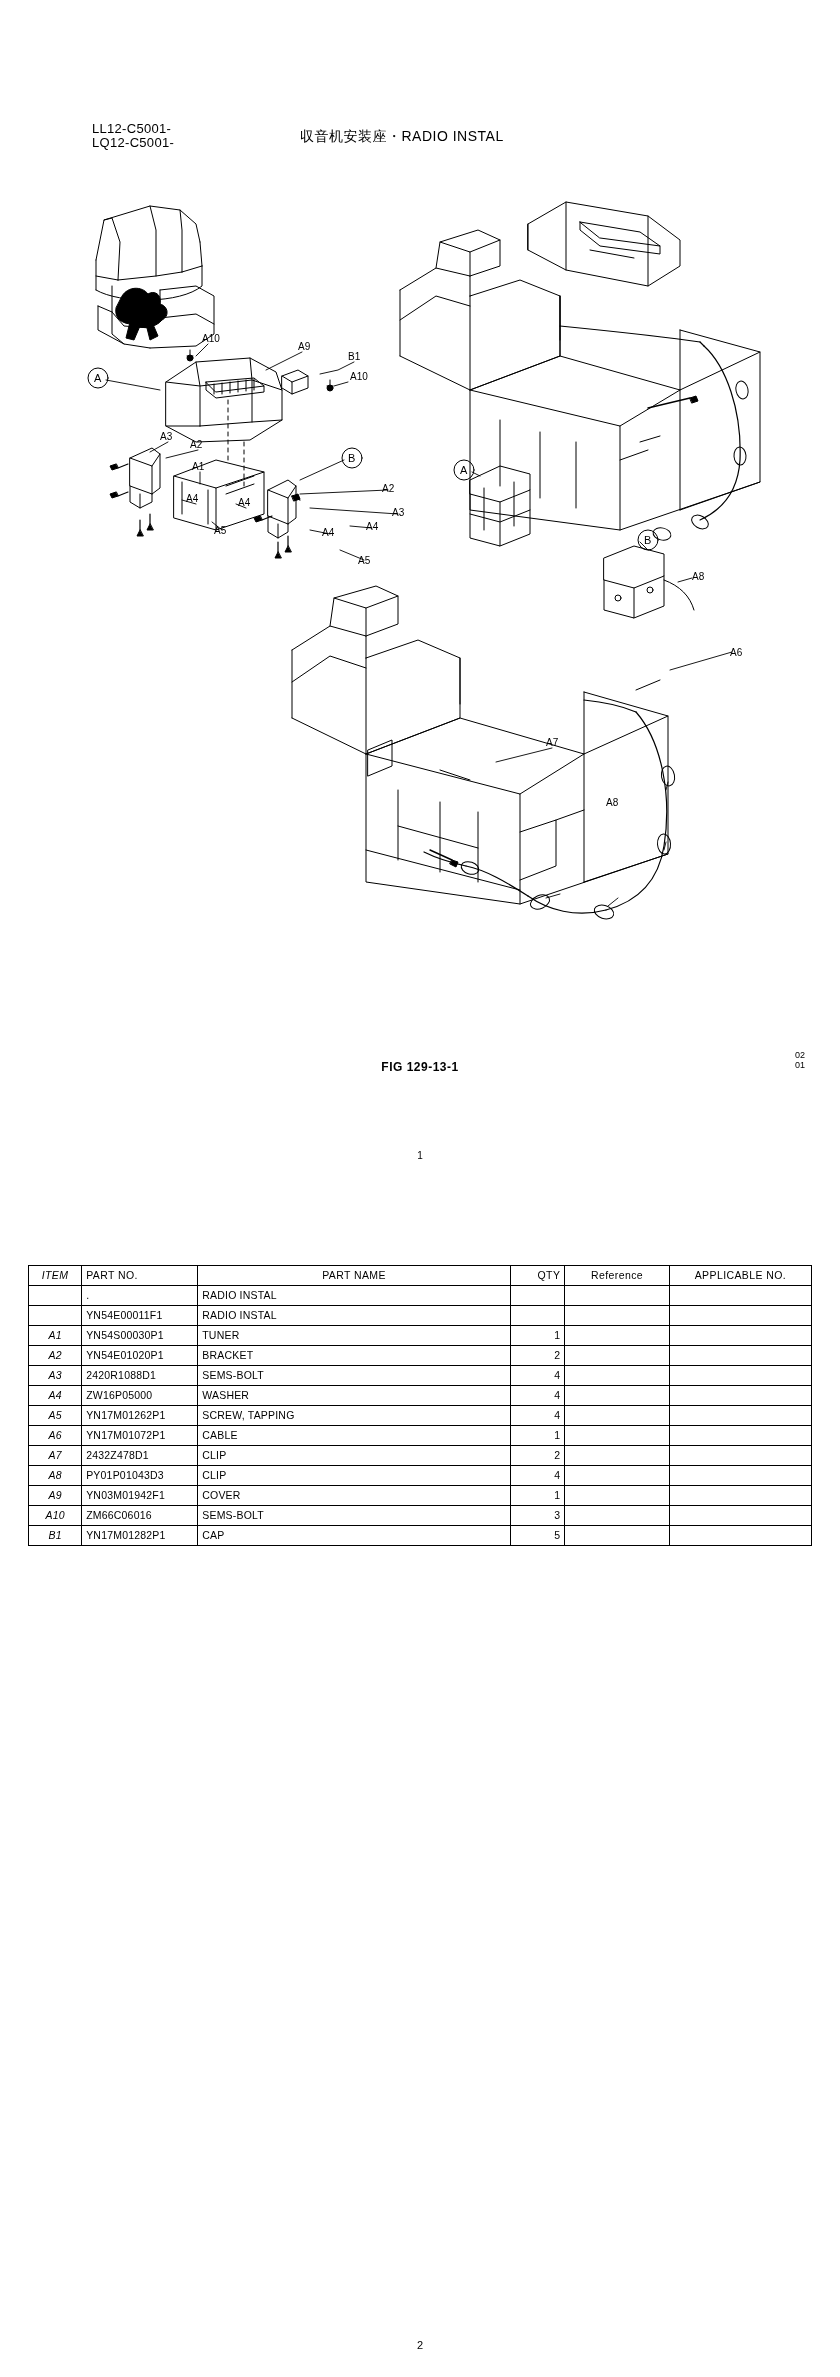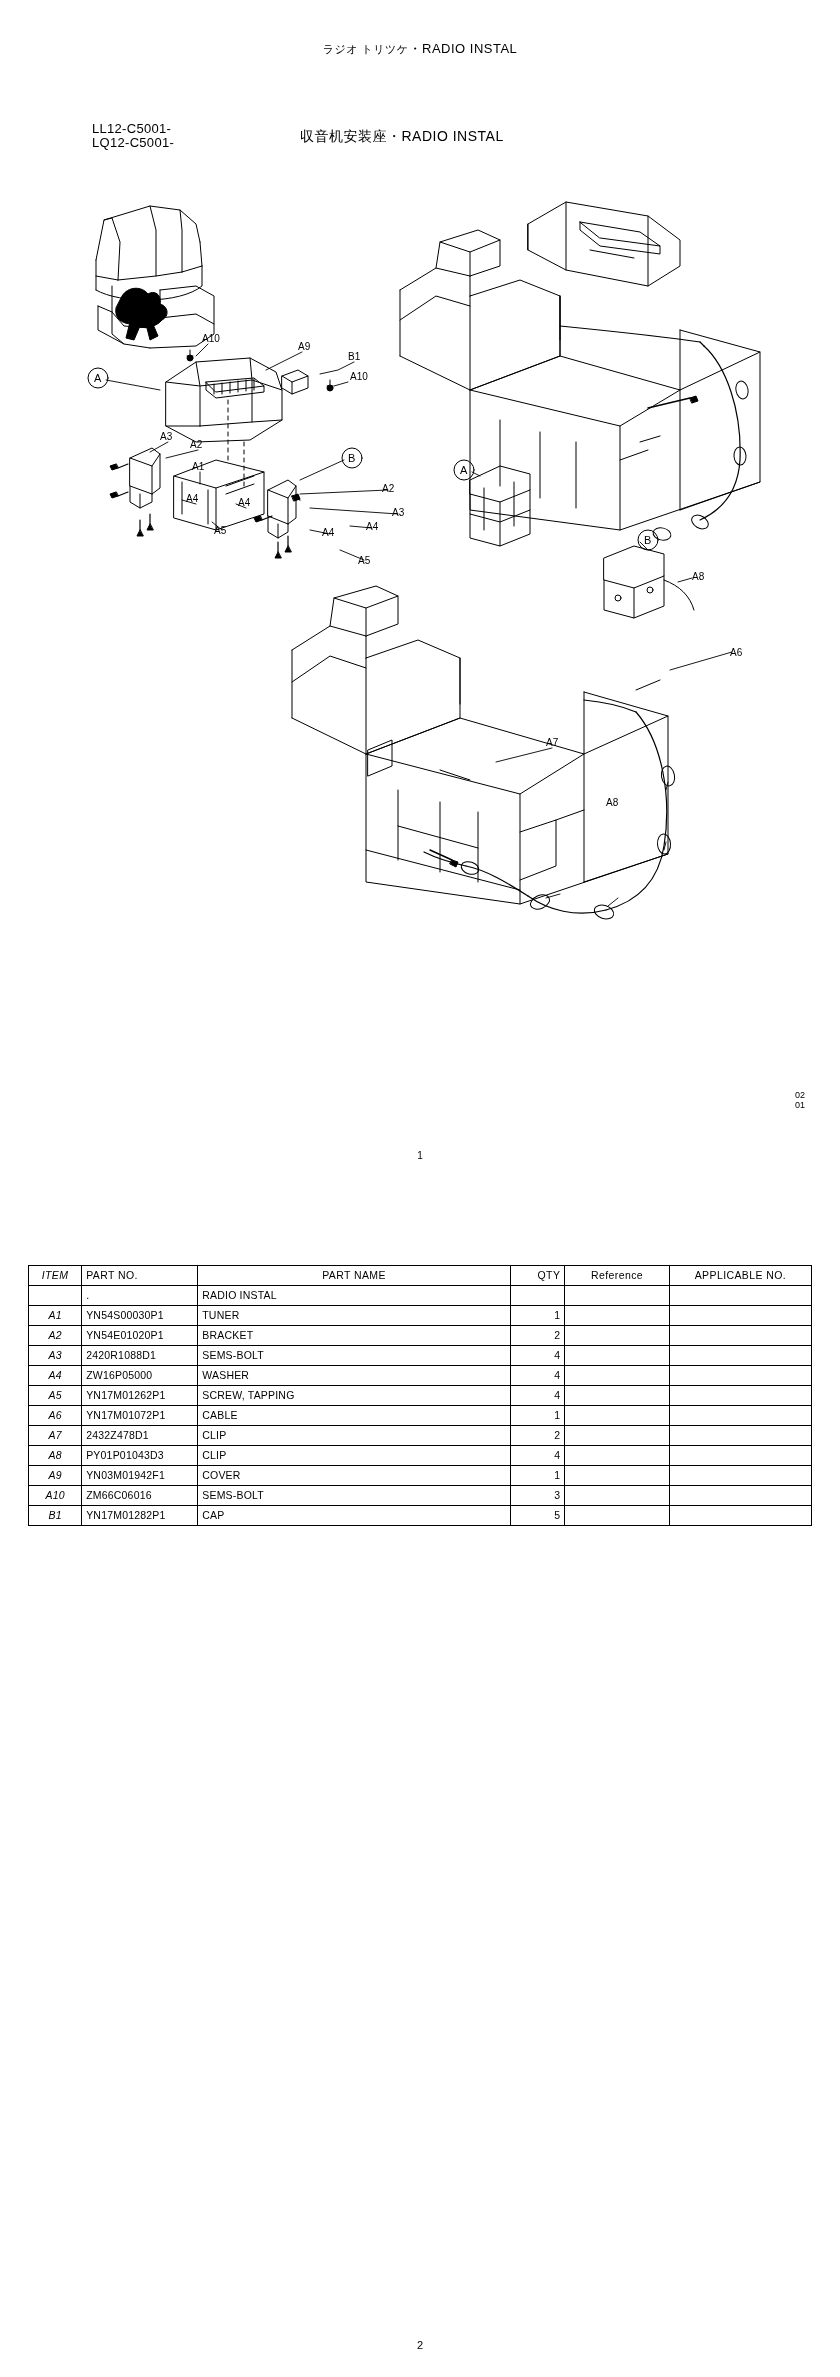--- a/index.html
+++ b/index.html
@@ -56,21 +56,20 @@
     font-weight: bold;
     letter-spacing: 0.5px;
   }
   .corner-num {
     position: absolute;
     right: 35px;
     top: 1050px;
     font-size: 9px;
     line-height: 10px;
     text-align: left;
-    margin-top: 40px;
   }
   .sheet-num {
     position: absolute;
     left: 0;
     top: 1150px;
     width: 840px;
     text-align: center;
     font-size: 10px;
   }
   .page-num {
@@ -125,23 +124,20 @@
   .col-ref  { width: 100px; text-align: center; }
   .col-appl { width: 140px; text-align: center; }
   td.col-item { text-align: center; }
   td.col-qty { text-align: right; }
 </style>
 </head>
 <body>
 
 <div class="page">
 
-  <div class="hdr">
-    <span class="jp">ラジオ トリツケ</span><span>・</span><span>RADIO INSTAL</span>
-  </div>
 
   <div class="model-codes">
     <div>LL12-C5001-</div>
     <div>LQ12-C5001-</div>
   </div>
 
   <div class="fig-title">収音机安装座・RADIO INSTAL</div>
 
   <div class="drawing">
     <svg width="840" height="1010" viewBox="0 0 840 1010" xmlns="http://www.w3.org/2000/svg">
@@ -444,20 +440,21 @@
         <text x="644" y="454" font-size="11">B</text>
 
         <text x="692" y="490">A8</text>
         <text x="730" y="566">A6</text>
         <text x="546" y="656">A7</text>
         <text x="606" y="716">A8</text>
       </g>
     </svg>
   </div>
 
+  <div class="fig-num">FIG 129-13-1</div>
 
   <div class="corner-num">
     <div>02</div>
     <div>01</div>
   </div>
 
   <div class="sheet-num">1</div>
 
   <div class="parts-table-wrap">
     <table class="parts">
@@ -474,20 +471,28 @@
       <tbody>
         <tr>
           <td class="col-item"></td>
           <td class="col-part">.</td>
           <td class="col-name">RADIO  INSTAL</td>
           <td class="col-qty"></td>
           <td class="col-ref"></td>
           <td class="col-appl"></td>
         </tr>
         <tr>
+          <td class="col-item"></td>
+          <td class="col-part">YN54E00011F1</td>
+          <td class="col-name">RADIO  INSTAL</td>
+          <td class="col-qty"></td>
+          <td class="col-ref"></td>
+          <td class="col-appl"></td>
+        </tr>
+        <tr>
           <td class="col-item">A1</td>
           <td class="col-part">YN54S00030P1</td>
           <td class="col-name">TUNER</td>
           <td class="col-qty">1</td>
           <td class="col-ref"></td>
           <td class="col-appl"></td>
         </tr>
         <tr>
           <td class="col-item">A2</td>
           <td class="col-part">YN54E01020P1</td>

